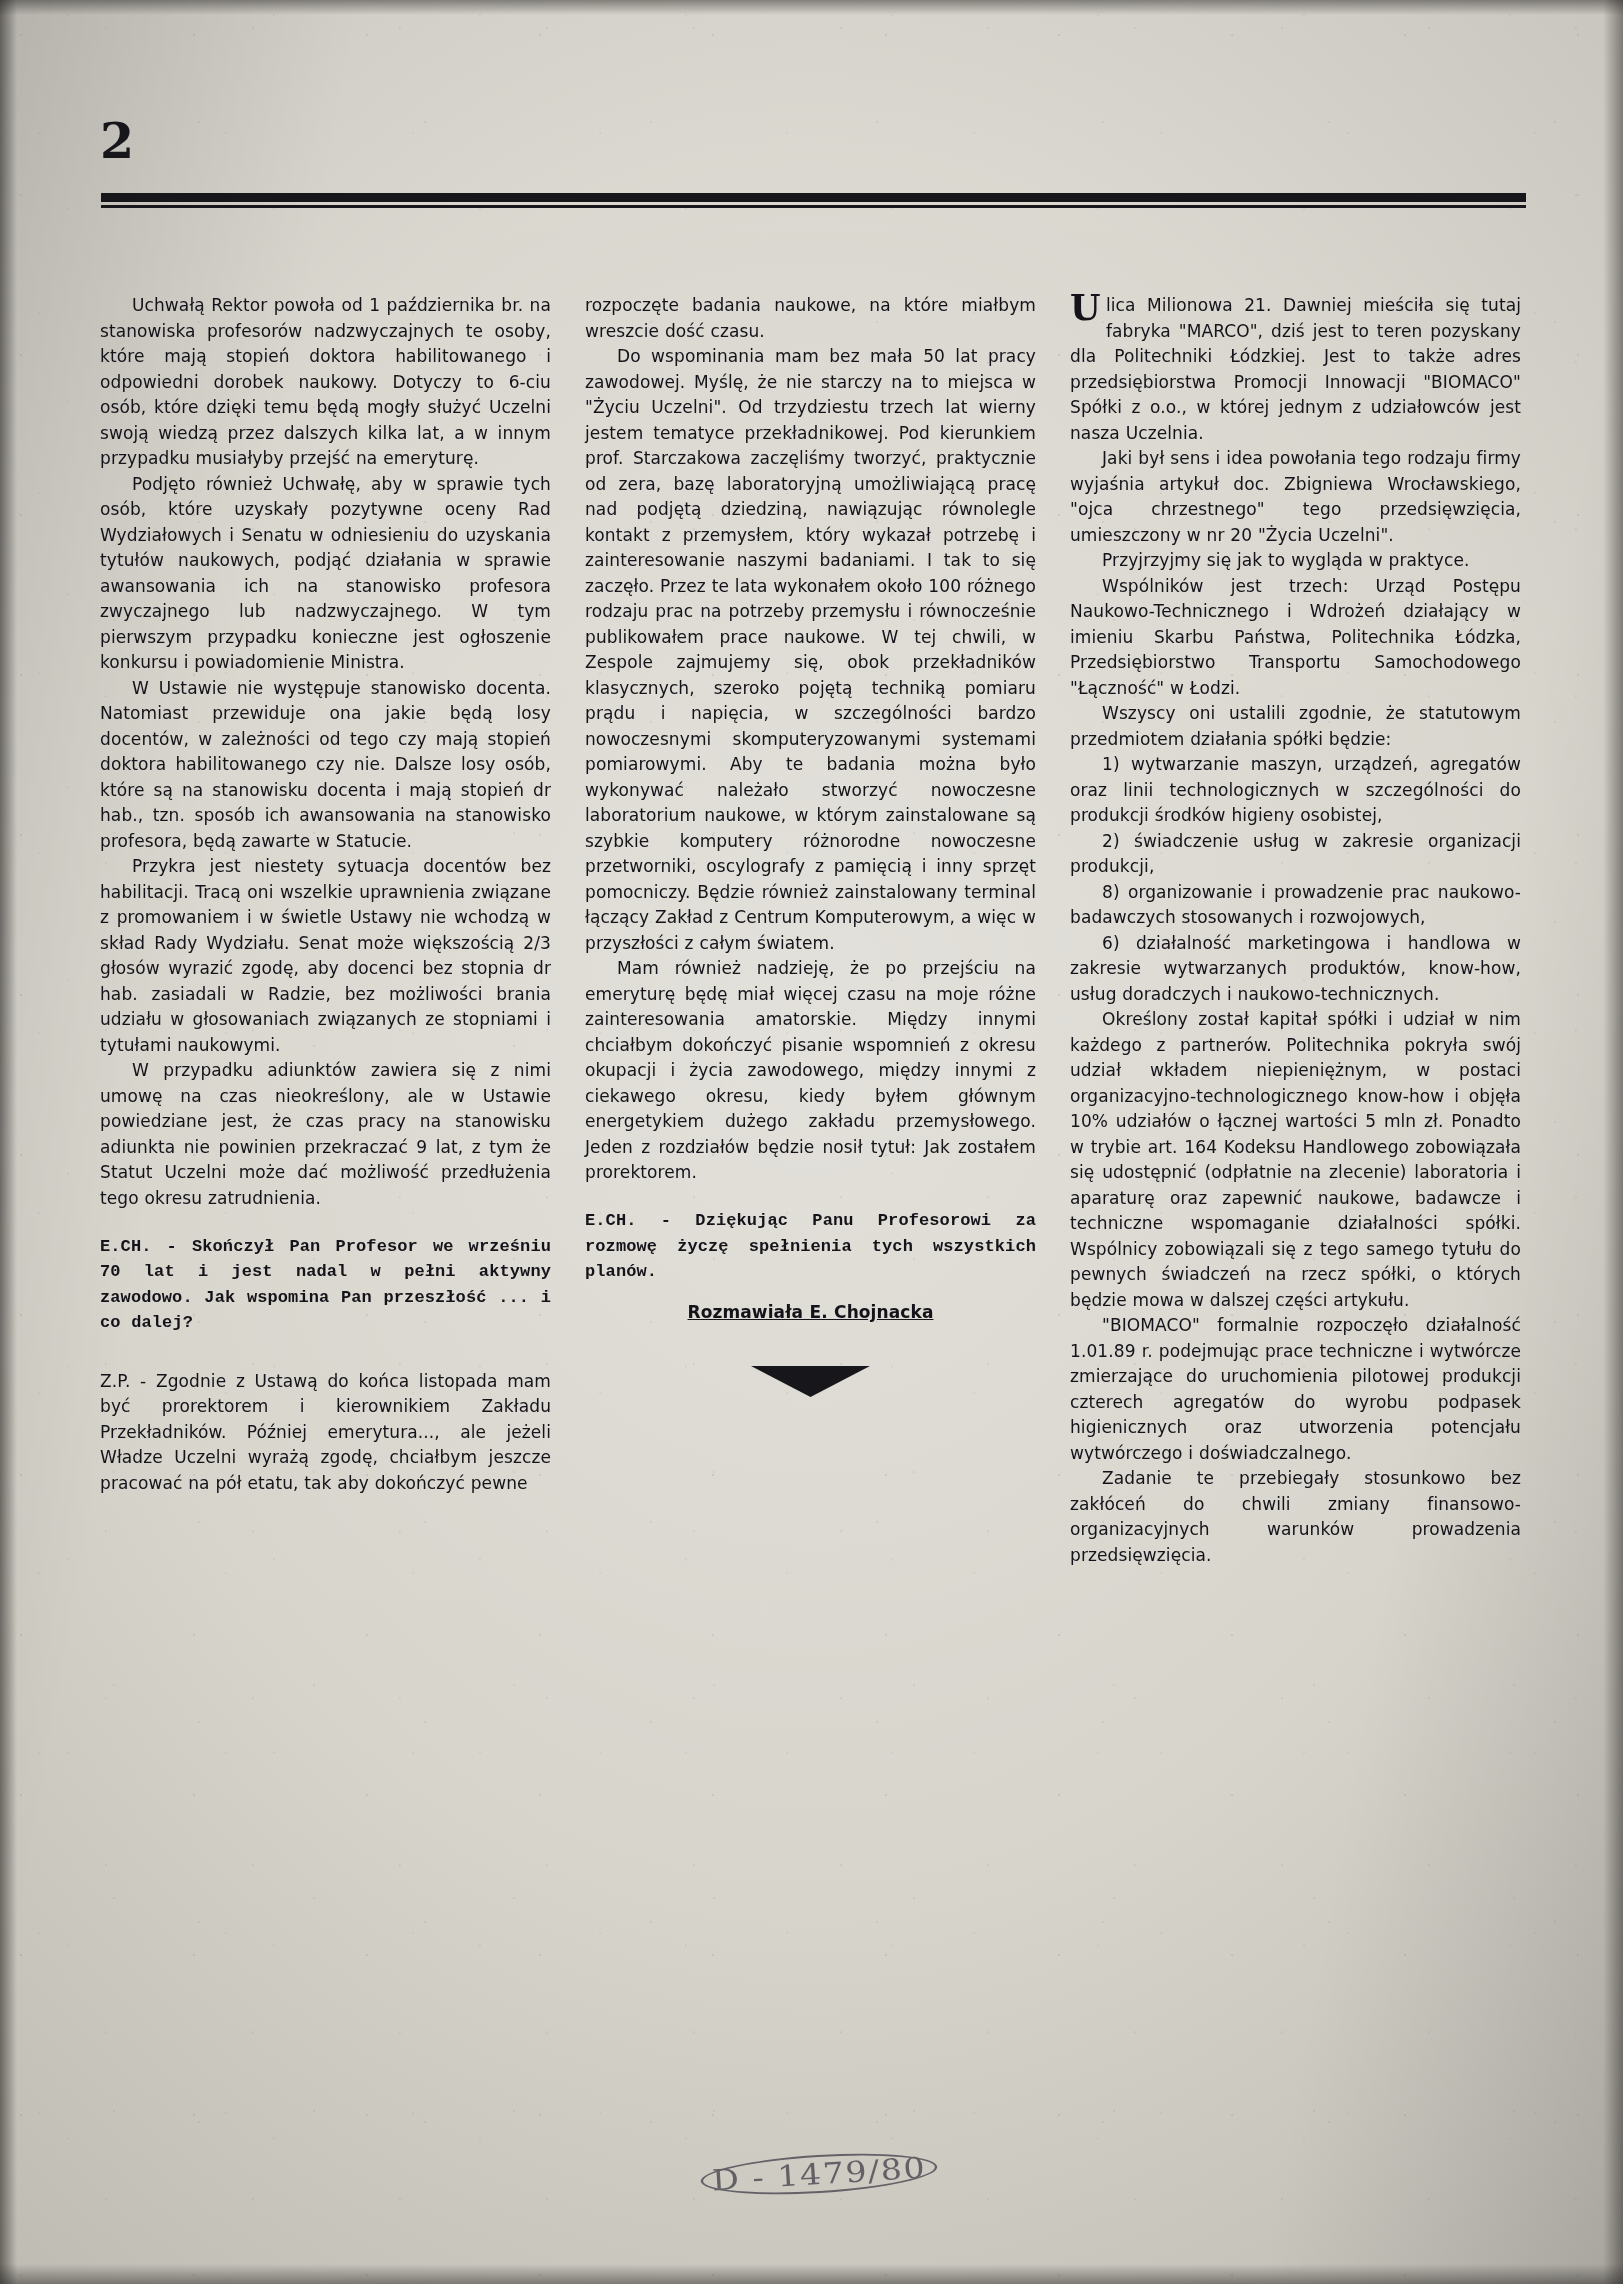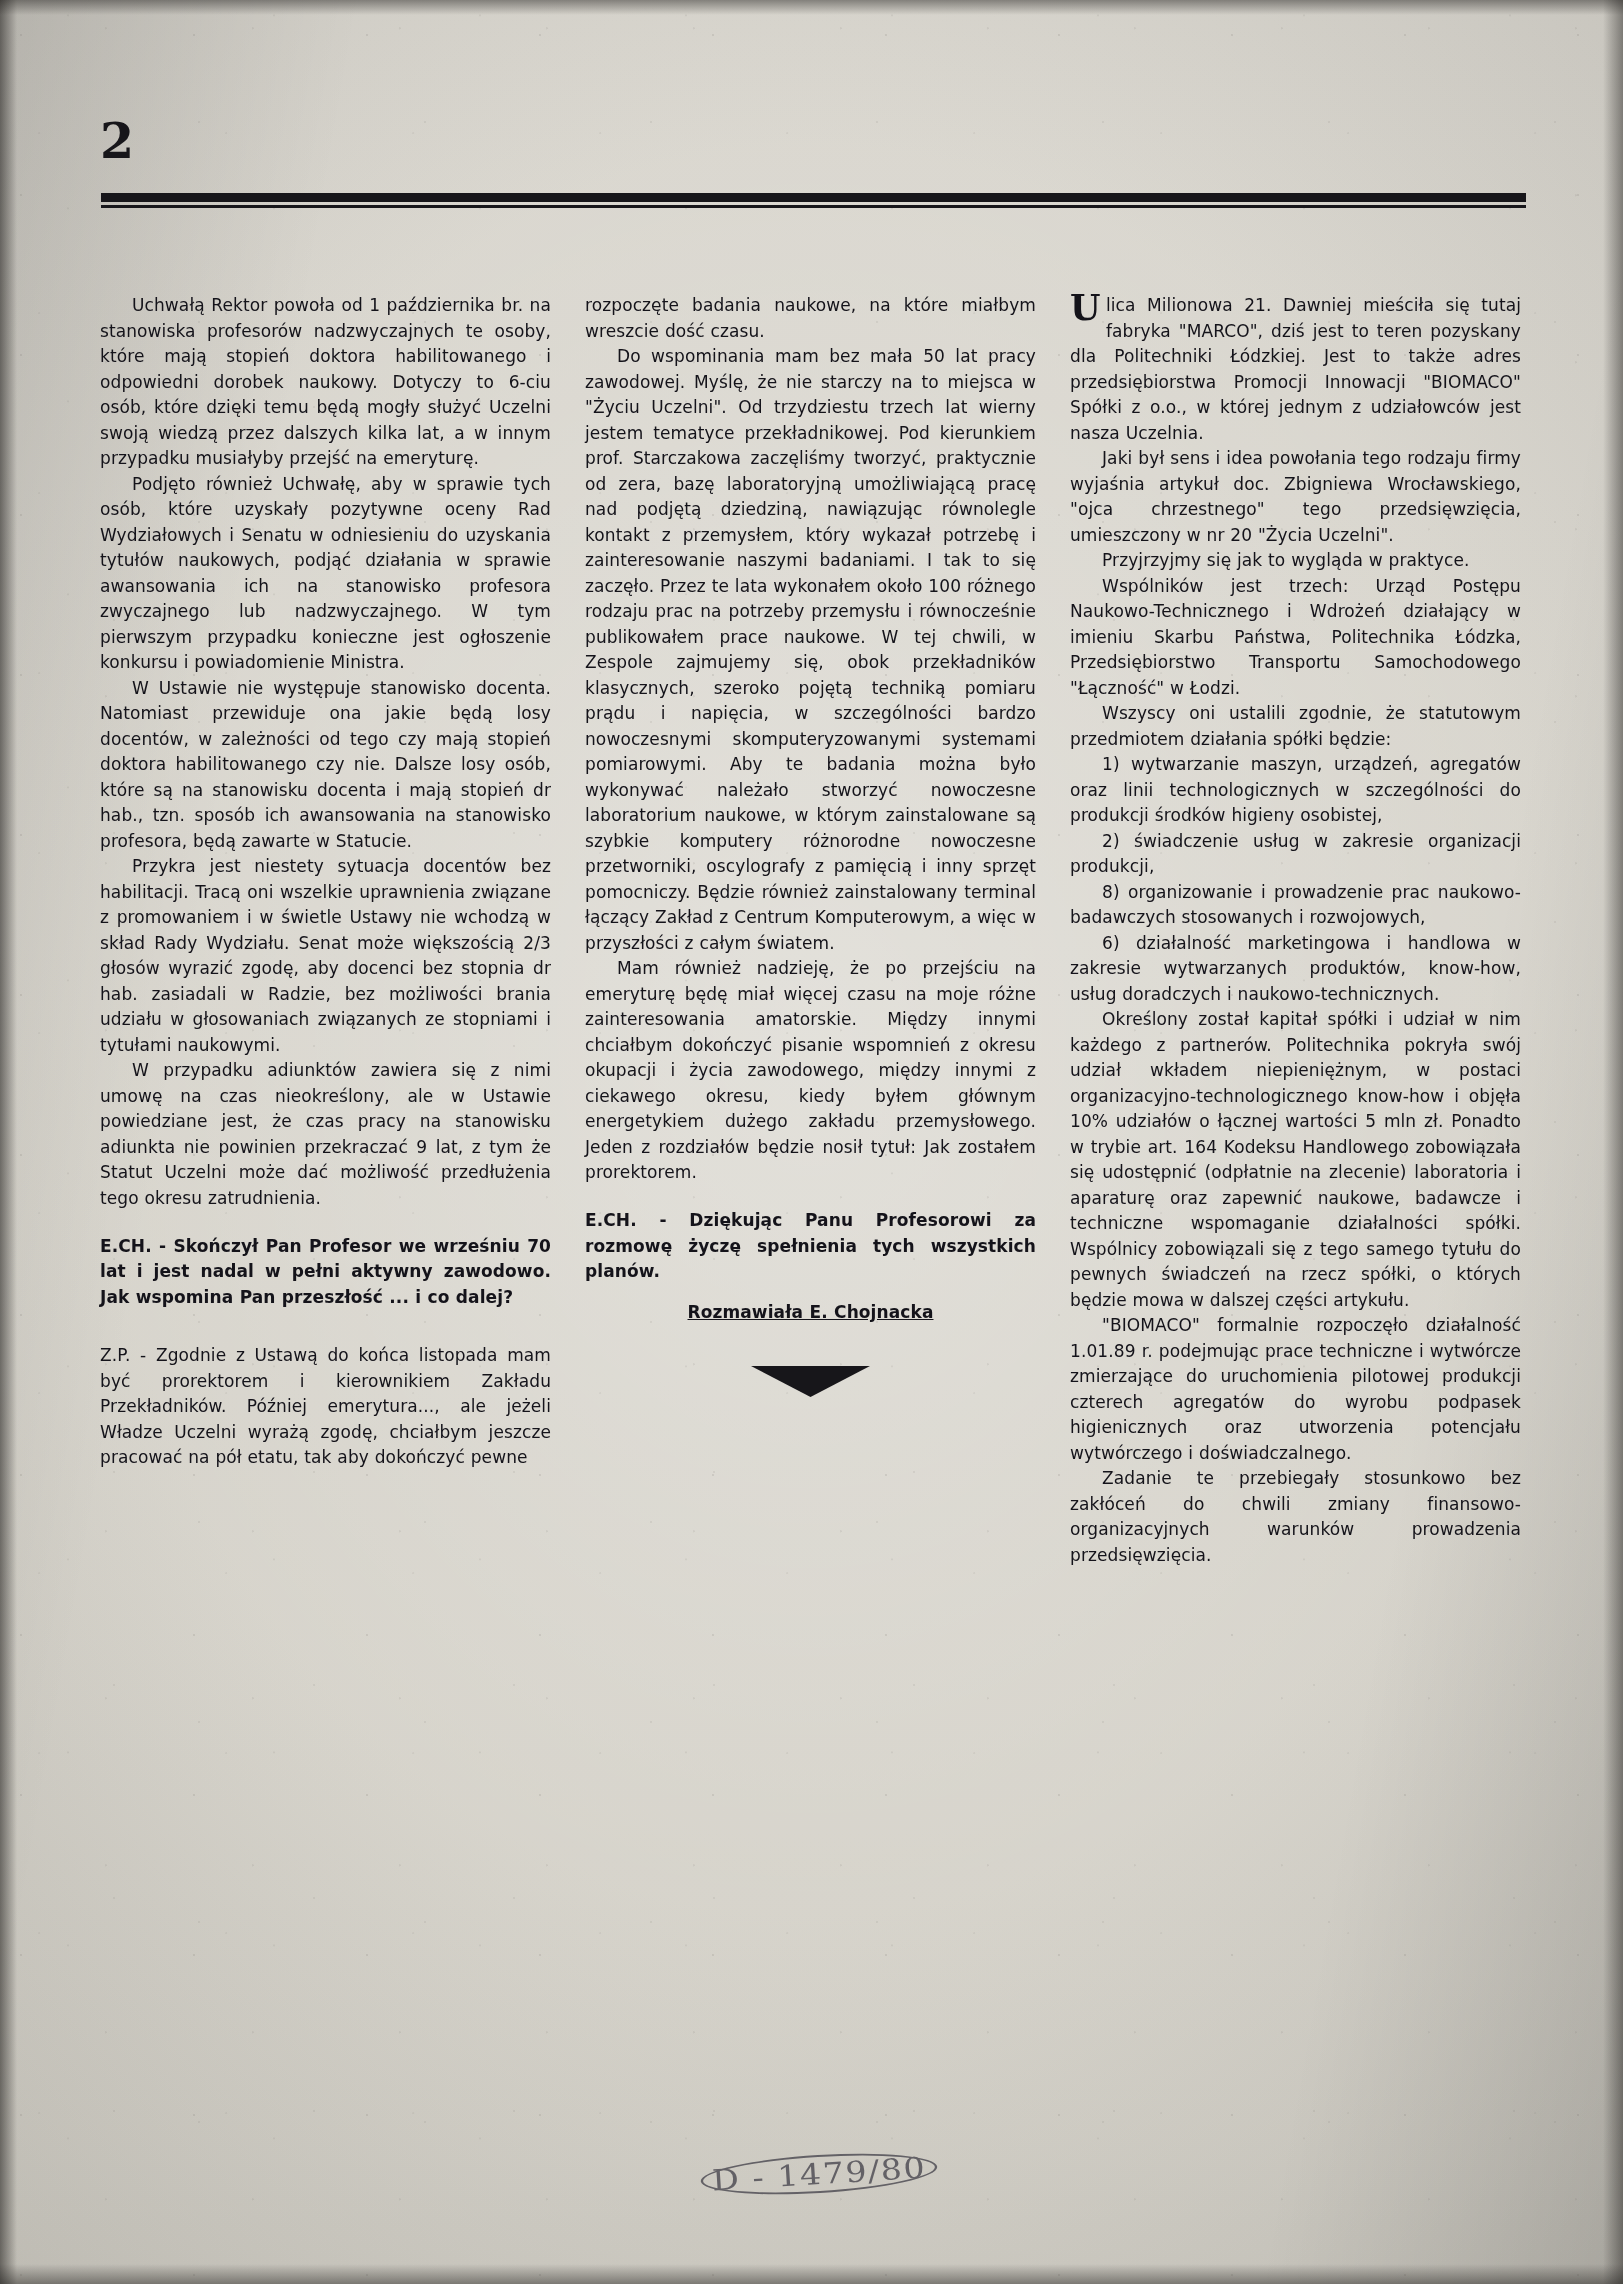--- a/index.html
+++ b/index.html
@@ -117,20 +117,21 @@
     word-spacing: 0.3px;
   }
   .col p.noindent {
     text-indent: 0;
   }
   .col p.q {
     font-weight: bold;
     text-indent: 0;
     margin-top: 22.6px;
     letter-spacing: 0.1px;
+    font-family: Liberation Mono, monospace;
   }
   .col p.sign {
     text-indent: 0;
     text-align: center;
     font-weight: bold;
     margin-top: 15px;
     text-decoration: underline;
   }
   .dropcap {
     float: left;

